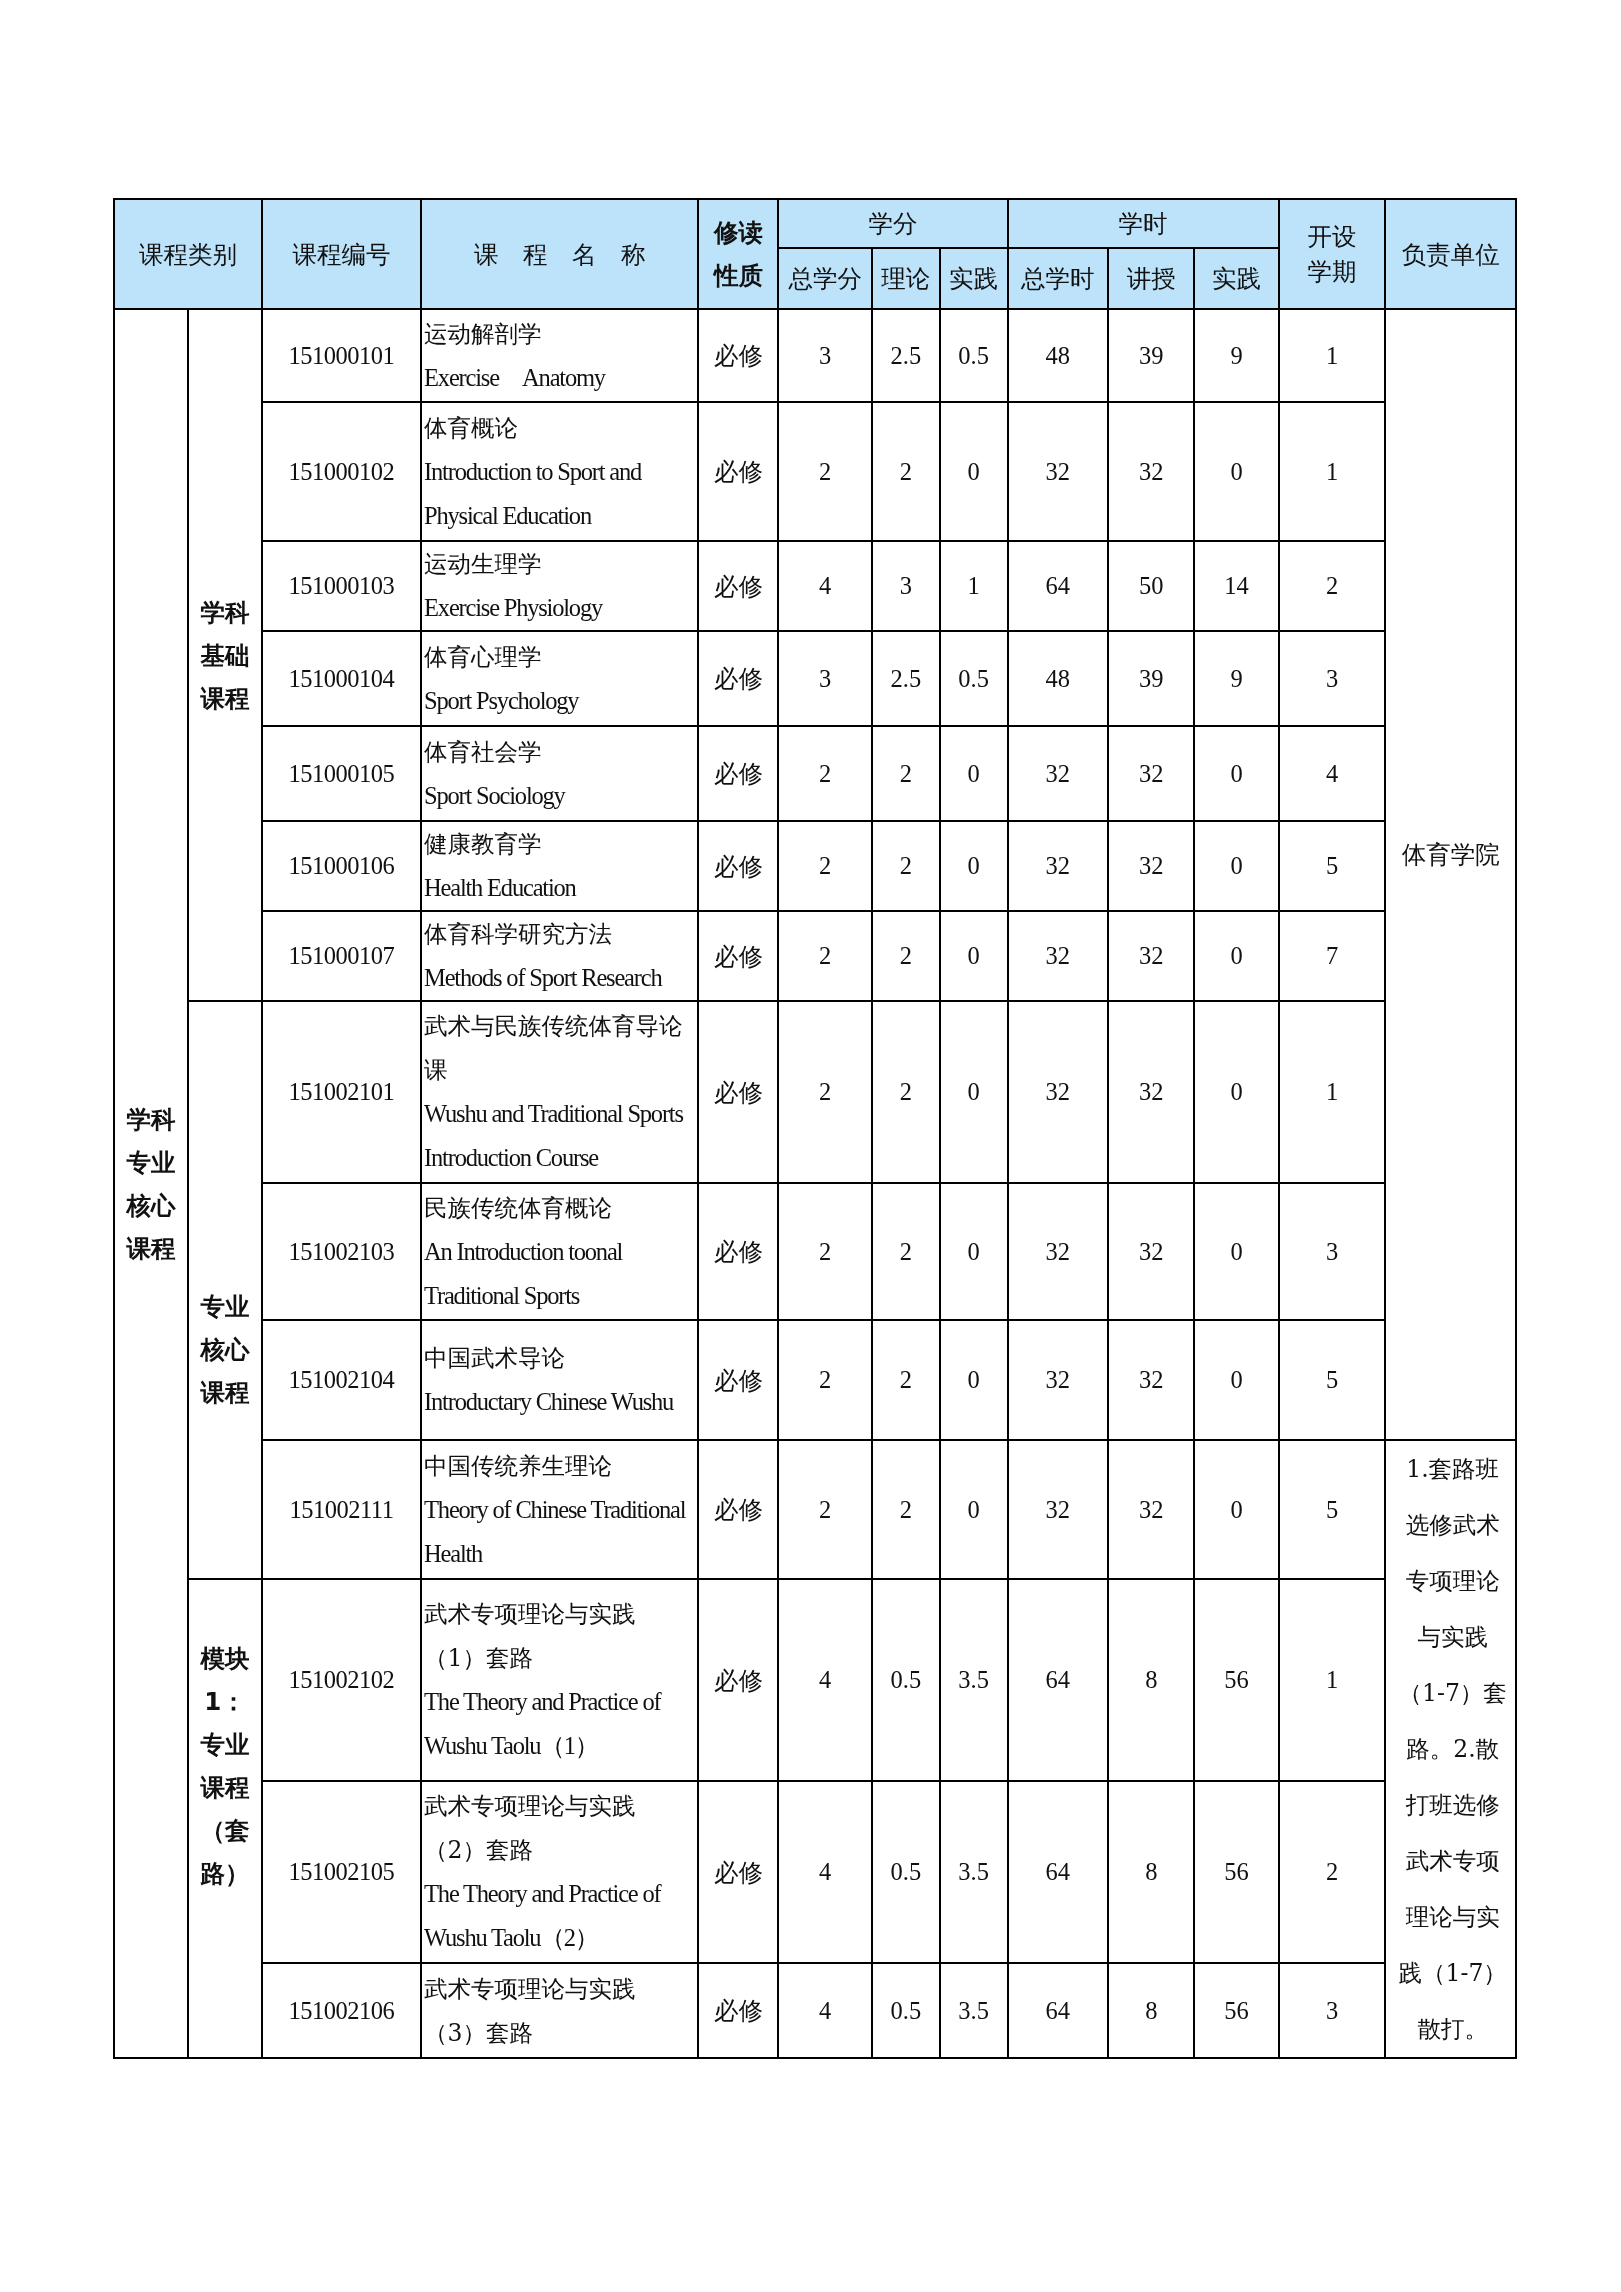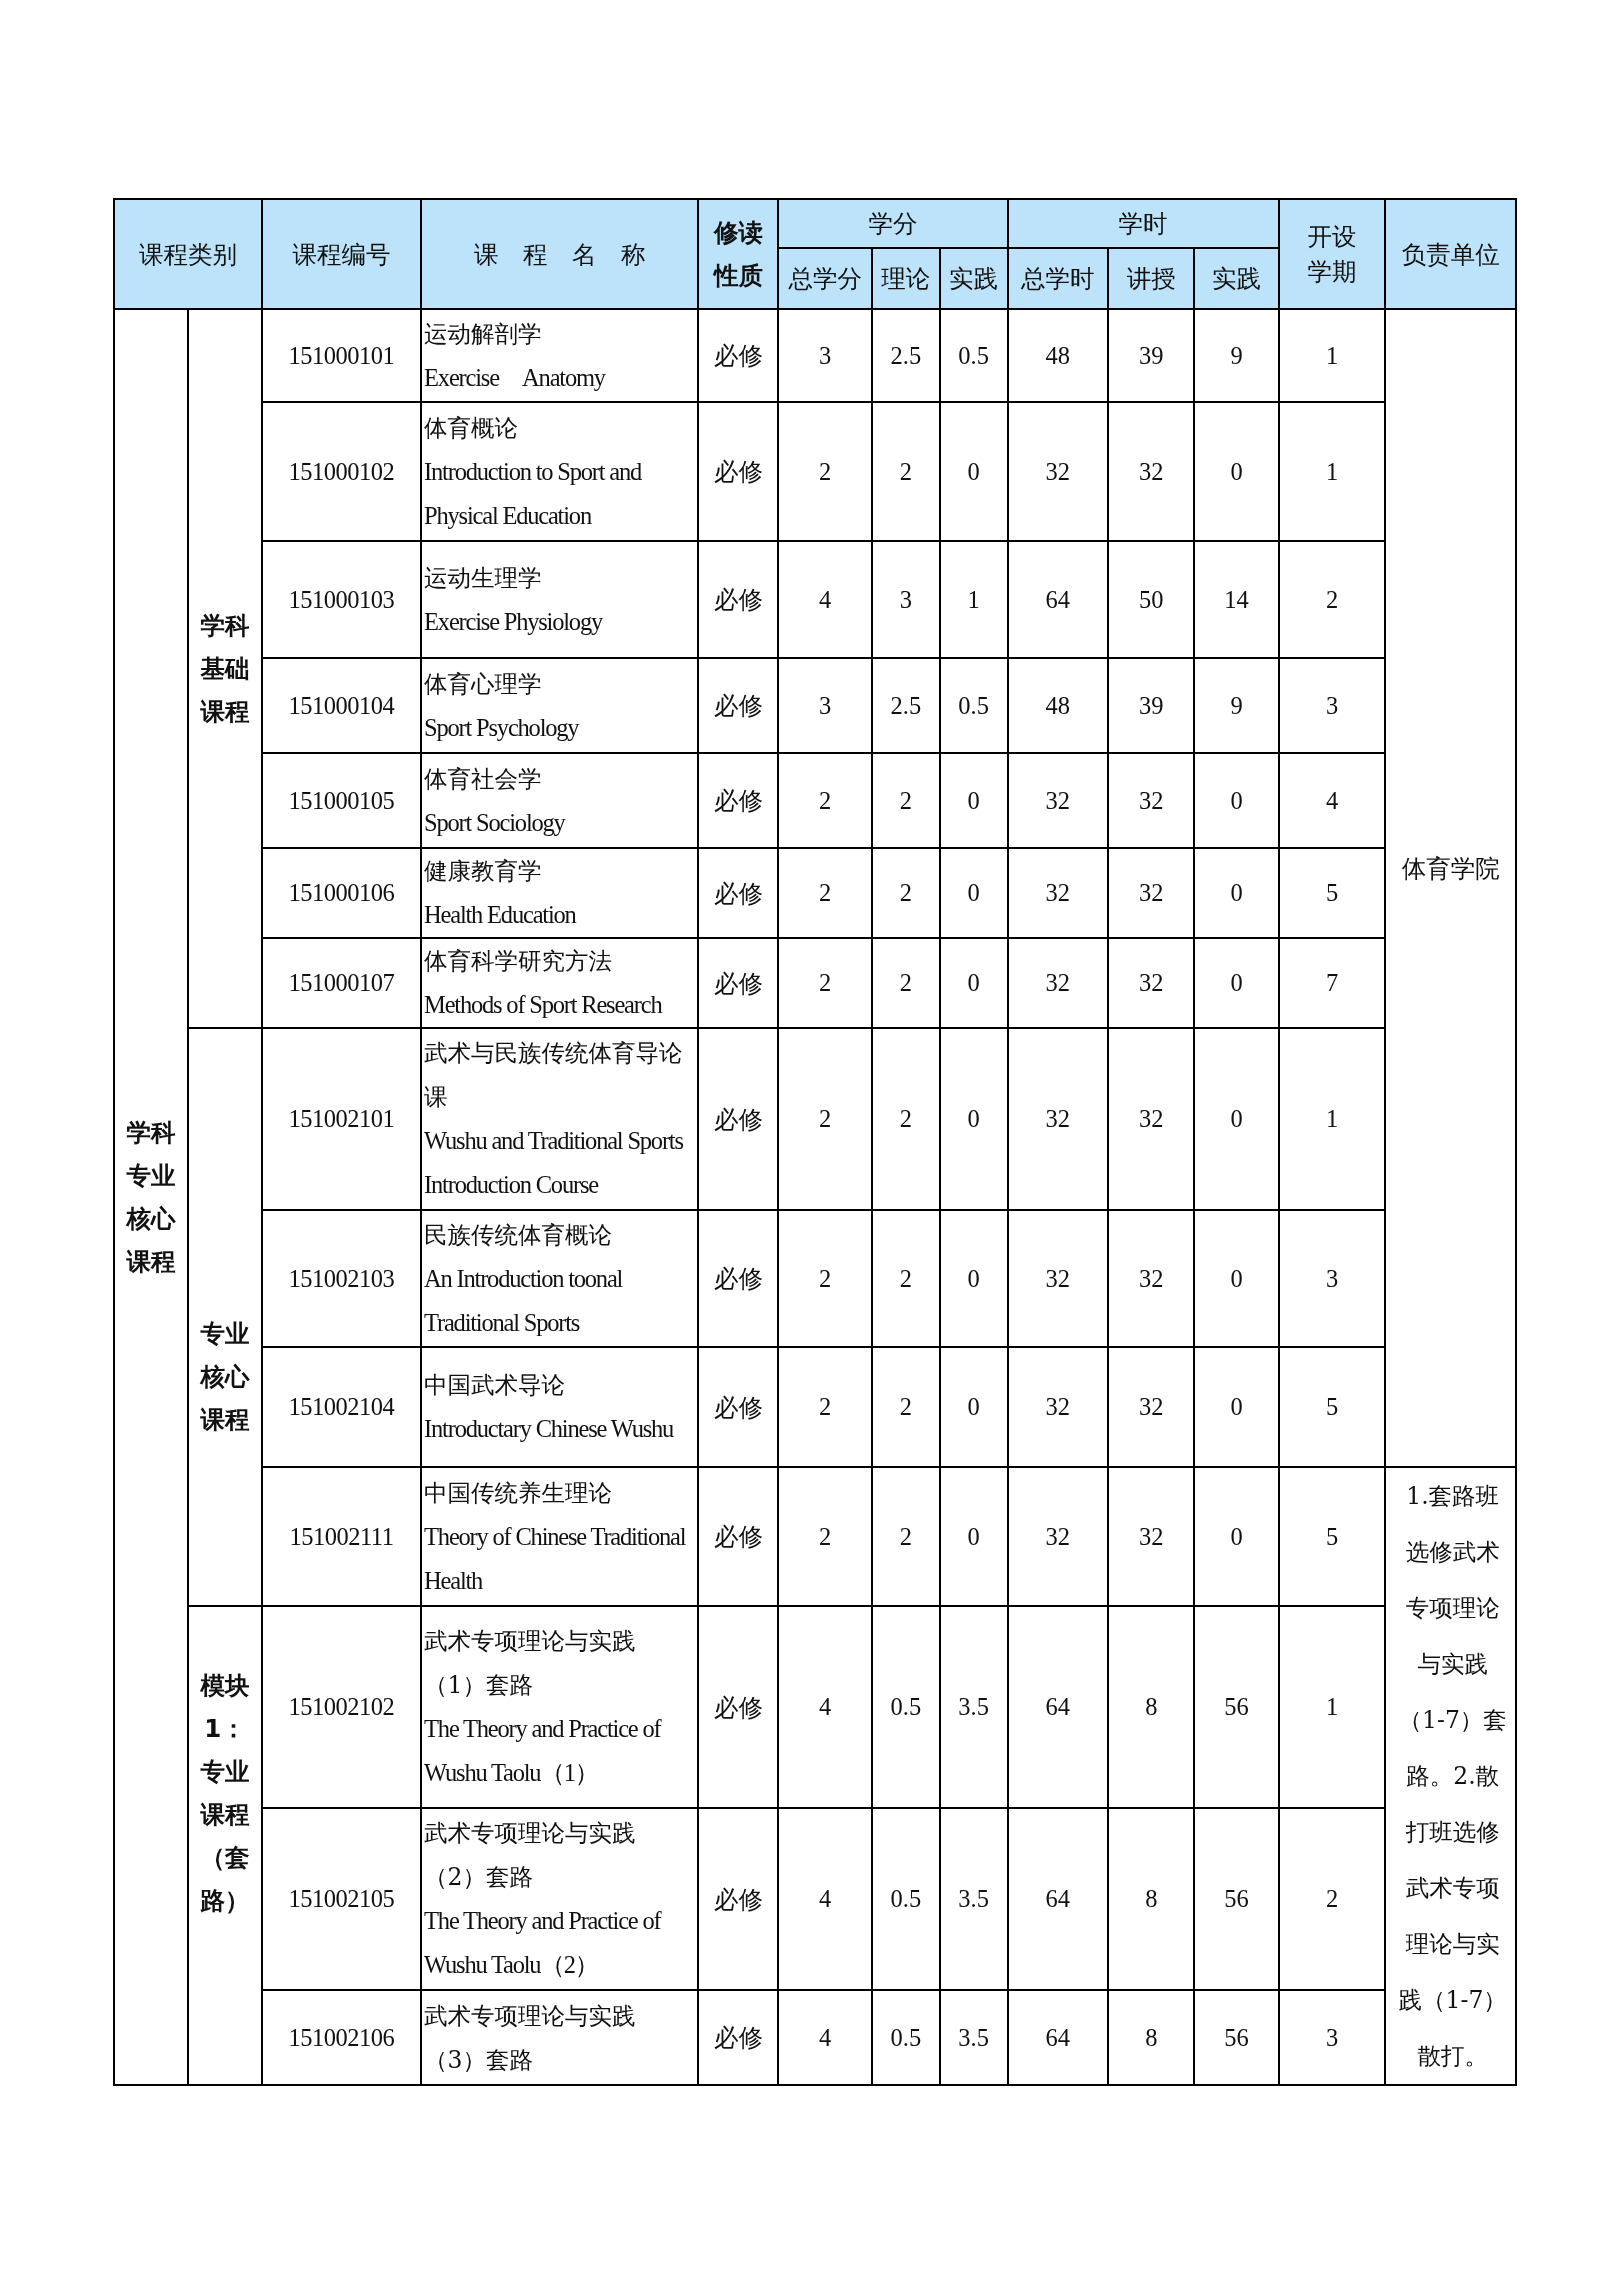--- a/index.html
+++ b/index.html
@@ -104,21 +104,21 @@
           </td>
           <td class="nature">必修</td>
           <td class="num">2</td>
           <td class="num">2</td>
           <td class="num">0</td>
           <td class="num">32</td>
           <td class="num">32</td>
           <td class="num">0</td>
           <td class="num">1</td>
         </tr>
-        <tr style="height: 117px;">
+        <tr style="height: 90px;">
           <td class="code">151000103</td>
           <td class="name">
             <div class="zh">运动生理学</div>
             <div class="en">Exercise Physiology</div>
           </td>
           <td class="nature">必修</td>
           <td class="num">4</td>
           <td class="num">3</td>
           <td class="num">1</td>
           <td class="num">64</td>

